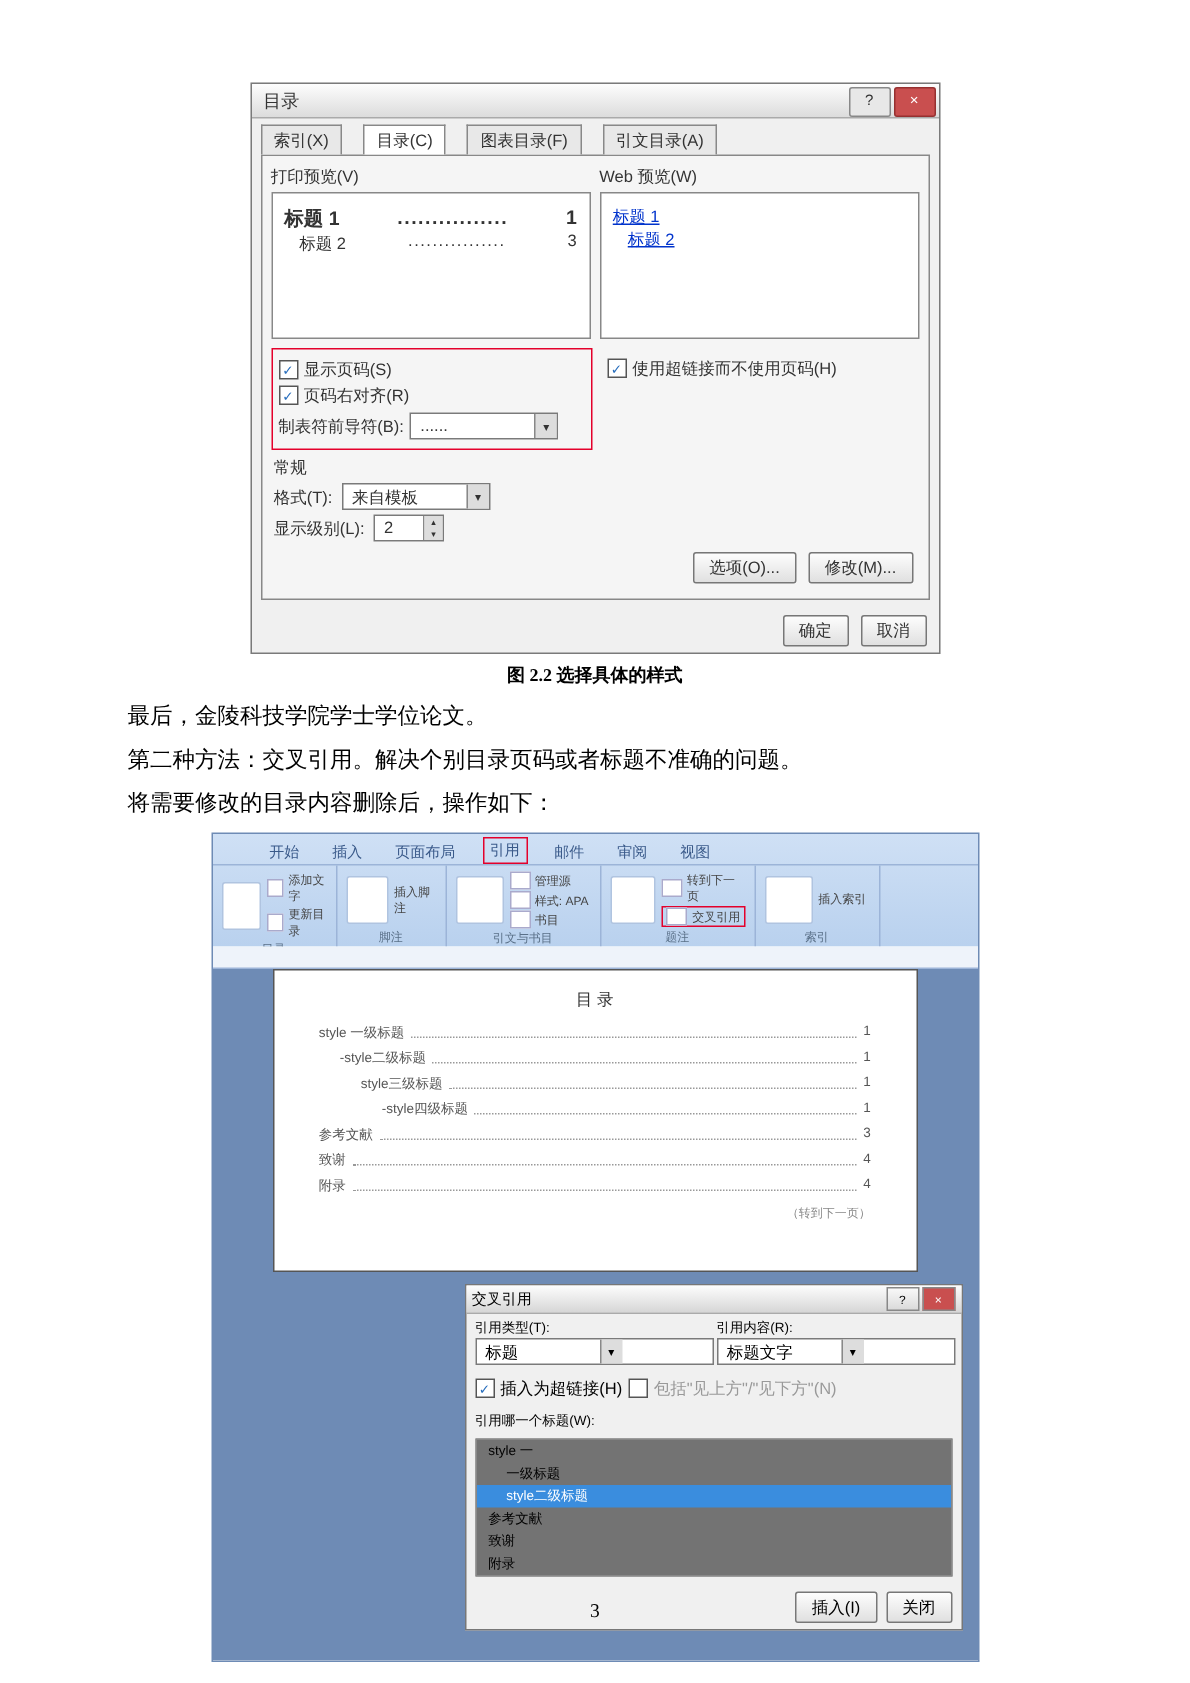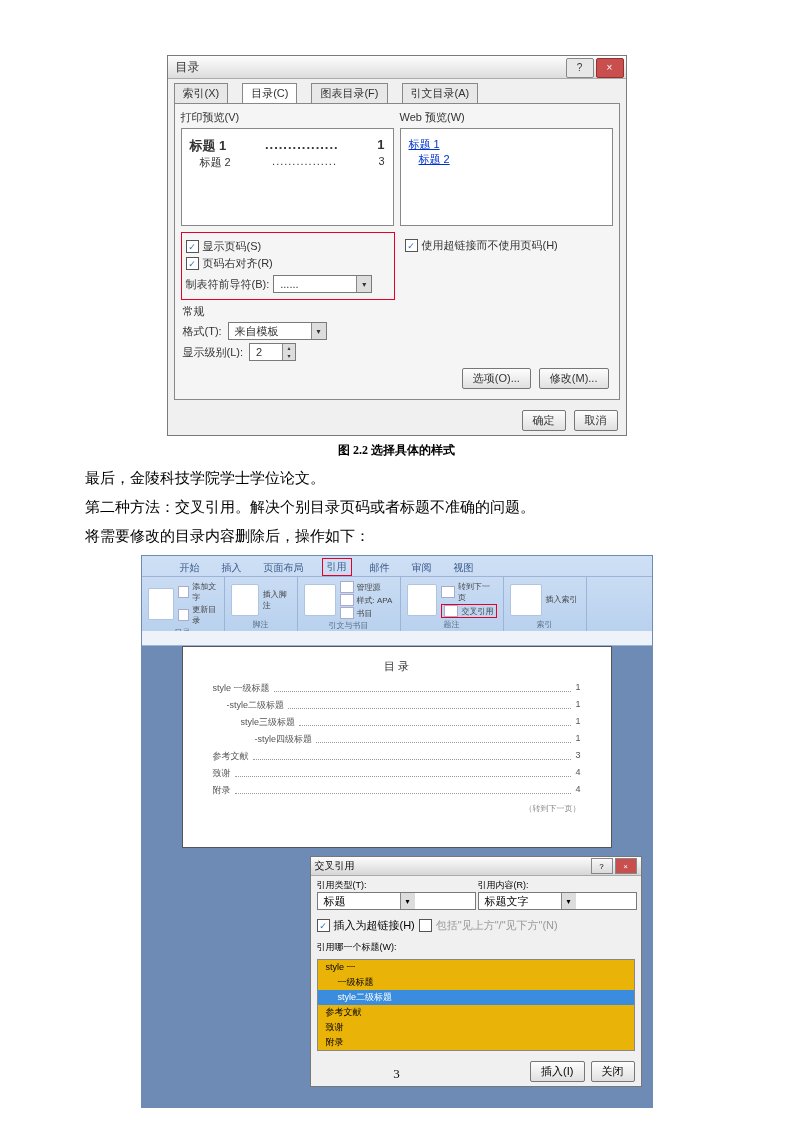--- a/index.html
+++ b/index.html
@@ -216,21 +216,21 @@
   .subdlg .tbar {
     height:18px; display:flex; justify-content:space-between; align-items:center;
     background:linear-gradient(#fdfdfd,#d6d6d6); padding:0 4px; font-size:10px;
     border-bottom:1px solid #aaa;
   }
   .subdlg .tbar .wbtns { display:flex;}
   .subdlg .tbar .wbtn { width:20px; height:14px; margin-left:2px; border:1px solid #888; font-size:8px; display:flex; align-items:center; justify-content:center;}
   .subdlg .tbar .wbtn.close { background:#c94f4f; color:#fff;}
   .subdlg .row { display:flex; align-items:center; gap:4px; padding:3px 6px; }
   .subdlg .list {
-    margin:2px 6px 6px 6px; border:1px solid #888; background:#eab308; height:90px;
+    margin:2px 6px 6px 6px; border:1px solid #888; background:#737373; height:90px;
     font-size:9px; overflow:hidden;
   }
   .subdlg .list .item { padding:1px 8px;}
   .subdlg .list .item.sub { padding-left:20px;}
   .subdlg .list .item.sel { background:#3a8dde; color:#fff; }
   .subdlg .btns { display:flex; justify-content:flex-end; gap:6px; padding:4px 6px;}
 </style>
 </head>
 <body>
 

